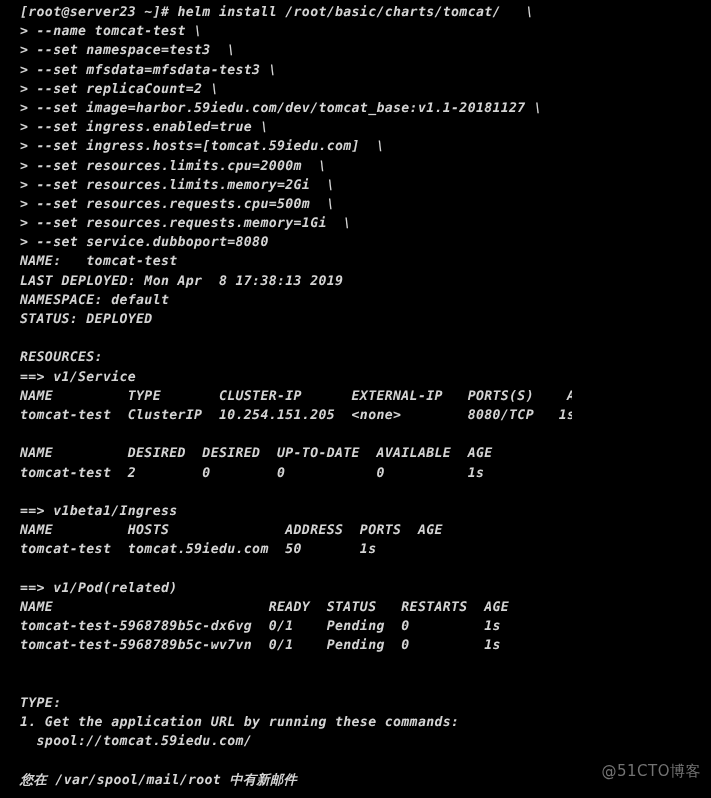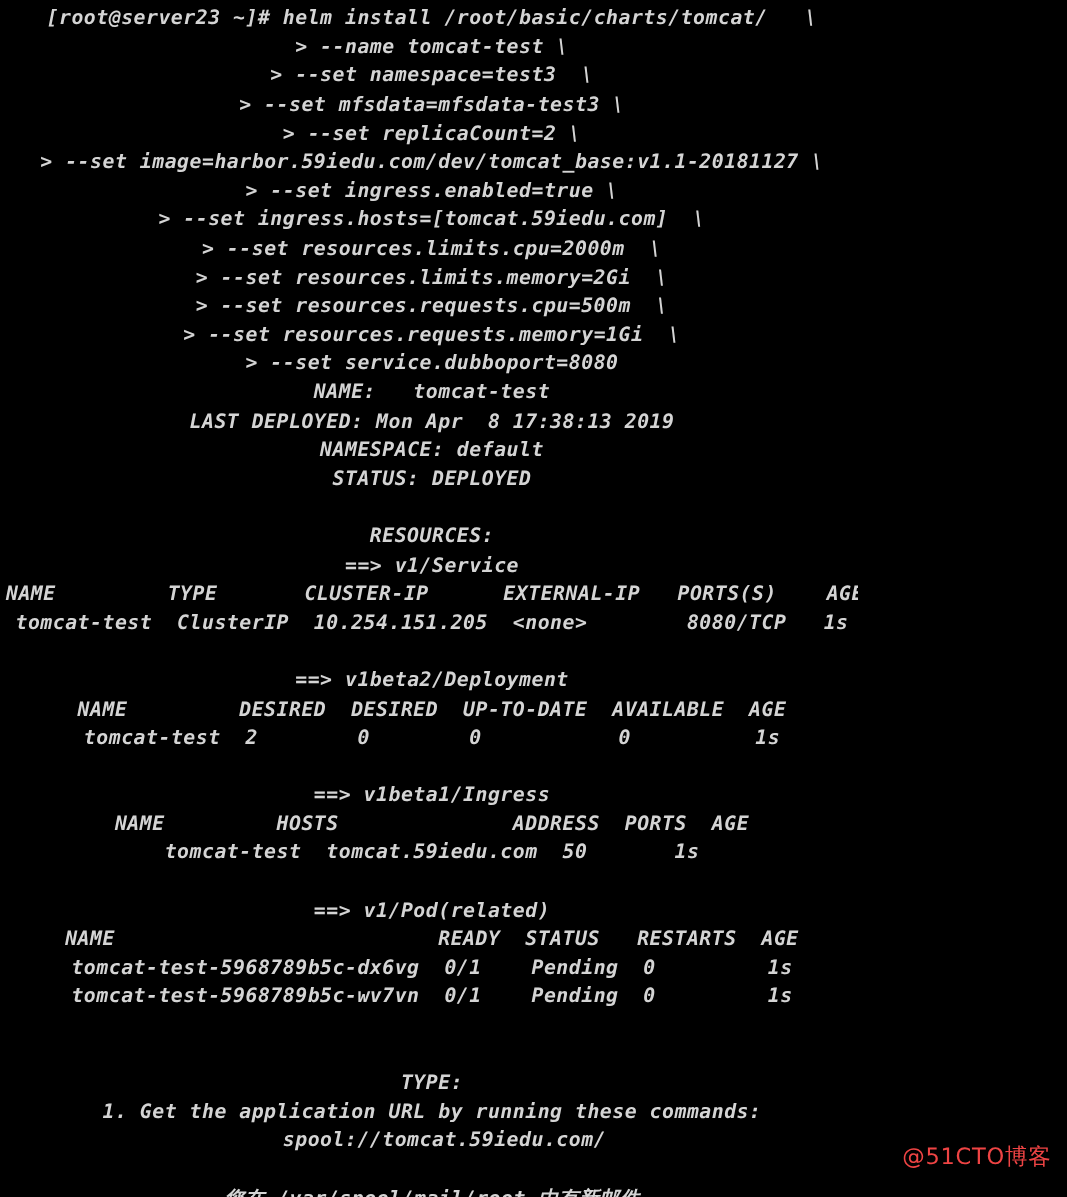--- a/index.html
+++ b/index.html
@@ -16,24 +16,23 @@
     font-family: "DejaVu Sans Mono", "Liberation Mono", monospace;
   }
 
   #terminal {
     position: absolute;
     left: 0;
     top: 0;
     width: 572px;
     height: 798px;
     background: #000000;
-    padding: 3px 0 0 4px;
+    padding: 3px 0 0 20px;
     box-sizing: border-box;
     overflow: hidden;
-    text-align: center;
   }
 
   .line {
     font-family: "DejaVu Sans Mono", "Liberation Mono", monospace;
     font-style: italic;
     font-weight: bold;
     font-size: 13.2px;
     line-height: 19.2px;
     height: 19.2px;
     color: #d4d4d4;
@@ -46,21 +45,21 @@
     color: transparent;
   }
 
   #watermark {
     position: absolute;
     right: 10px;
     top: 762px;
     font-family: "DejaVu Sans", "Liberation Sans", sans-serif;
     font-size: 15px;
     font-weight: 400;
-    color: #ef4444;
+    color: #737373;
     letter-spacing: 0.5px;
     user-select: none;
     pointer-events: none;
   }
 </style>
 </head>
 <body>
 
 <div id="terminal">
   <div id="terminal-output">
@@ -80,21 +79,20 @@
       <div class="line">NAME:   tomcat-test</div>
       <div class="line">LAST DEPLOYED: Mon Apr  8 17:38:13 2019</div>
       <div class="line">NAMESPACE: default</div>
       <div class="line">STATUS: DEPLOYED</div>
       <div class="line blank">&nbsp;</div>
       <div class="line">RESOURCES:</div>
       <div class="line">==&gt; v1/Service</div>
       <div class="line">NAME         TYPE       CLUSTER-IP      EXTERNAL-IP   PORTS(S)    AGE</div>
       <div class="line">tomcat-test  ClusterIP  10.254.151.205  &lt;none&gt;        8080/TCP   1s</div>
       <div class="line blank">&nbsp;</div>
-      <div class="line">==&gt; v1beta2/Deployment</div>
       <div class="line">NAME         DESIRED  DESIRED  UP-TO-DATE  AVAILABLE  AGE</div>
       <div class="line">tomcat-test  2        0        0           0          1s</div>
       <div class="line blank">&nbsp;</div>
       <div class="line">==&gt; v1beta1/Ingress</div>
       <div class="line">NAME         HOSTS              ADDRESS  PORTS  AGE</div>
       <div class="line">tomcat-test  tomcat.59iedu.com  50       1s</div>
       <div class="line blank">&nbsp;</div>
       <div class="line">==&gt; v1/Pod(related)</div>
       <div class="line">NAME                          READY  STATUS   RESTARTS  AGE</div>
       <div class="line">tomcat-test-5968789b5c-dx6vg  0/1    Pending  0         1s</div>

